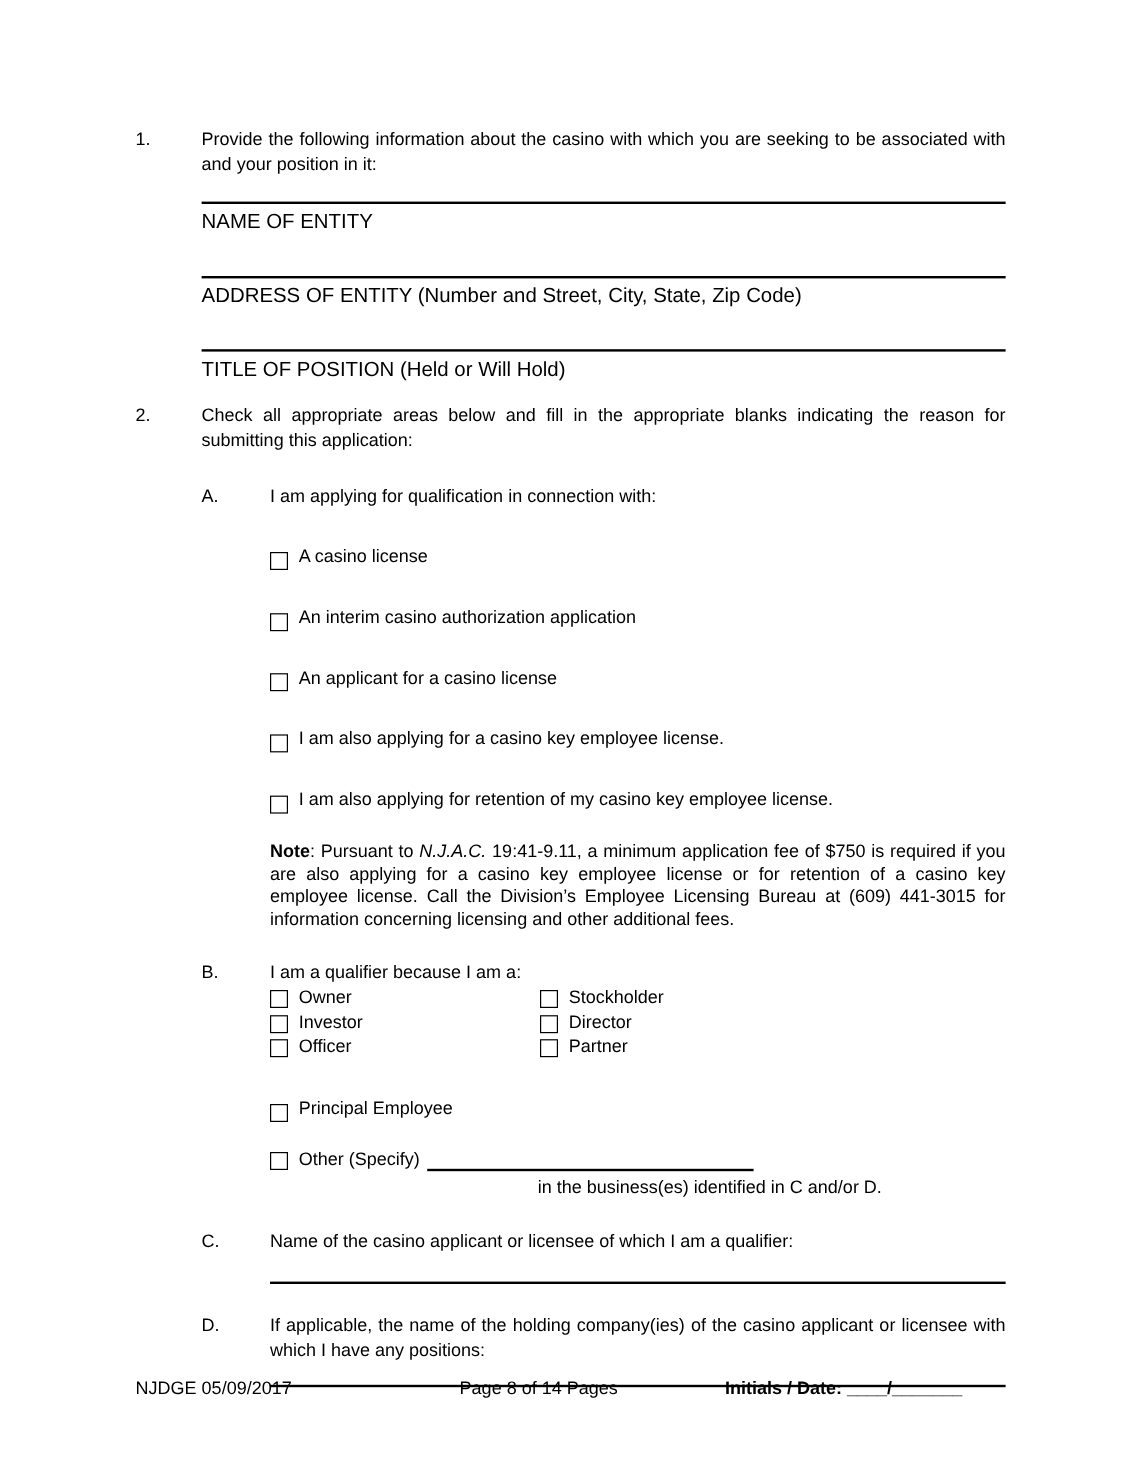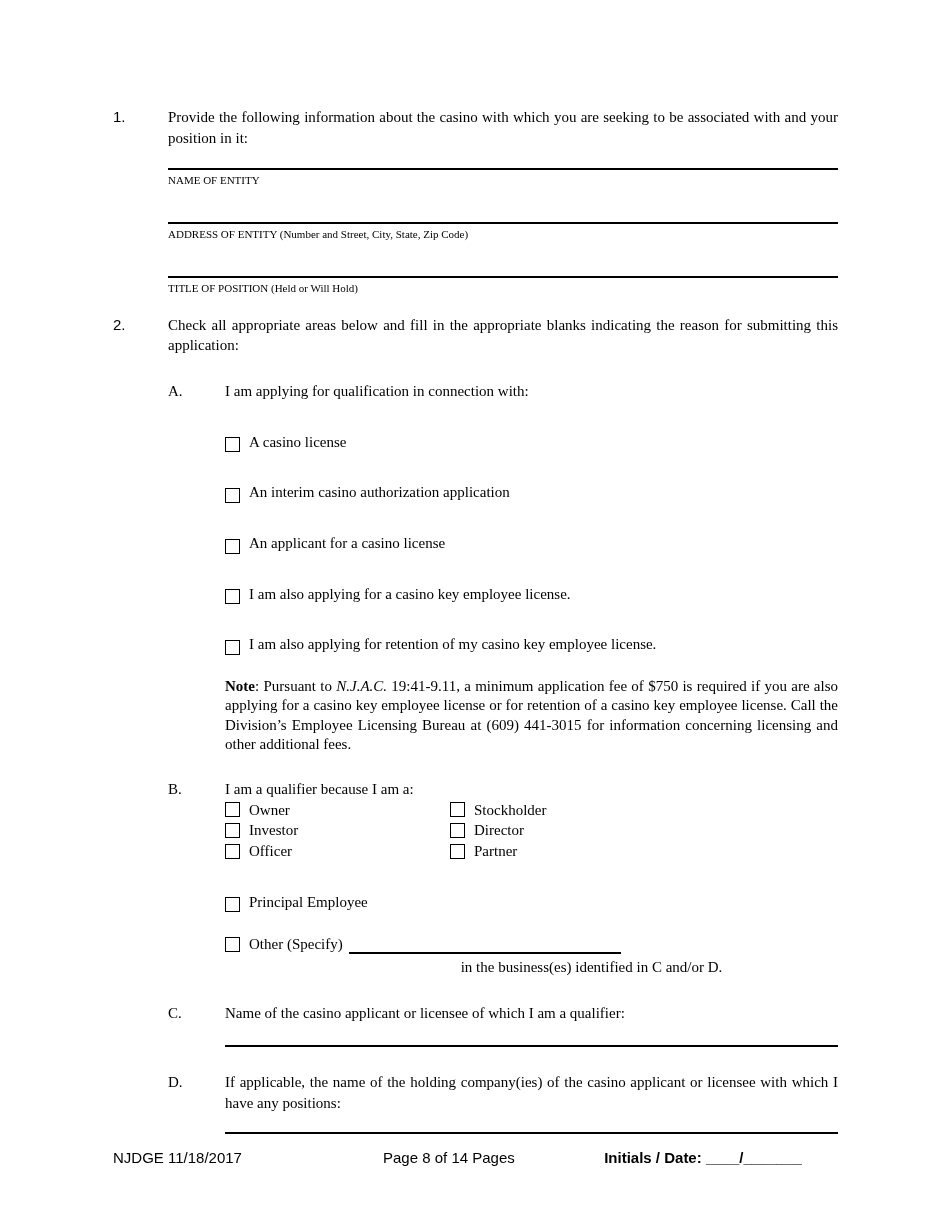--- a/index.html
+++ b/index.html
@@ -11,26 +11,26 @@
     color: #000000;
     font-family: "Liberation Sans", sans-serif;
     font-size: 15px;
     line-height: 1.38;
     box-sizing: border-box;
     padding: 107px 112px 0 113px;
     overflow: hidden;
   }
   .item { display: flex; }
   .item-num { width: 55px; flex: none; }
-  .item-body { flex: 1; min-width: 0; font-family: Liberation Serif, serif; }
+  .item-body { flex: 1; min-width: 0; }
   .para { text-align: justify; margin: 0; }
   p { margin: 0; }
 
   .write-line { border-bottom: 2px solid #000; }
-  .field-label { font-size: 11px; line-height: 1.25; padding-top: 4px; }
+  .field-label { font-size: 17px; line-height: 1.25; padding-top: 4px; }
   .f-first .write-line { margin-top: 20px; }
   .f-next  .write-line { margin-top: 34px; }
 
   .item2 { margin-top: 19px; }
 
   .section { display: flex; margin-top: 25px; }
   .sec-letter { width: 57px; flex: none; }
   .sec-body { flex: 1; min-width: 0; }
 
   .cb-row { display: flex; align-items: flex-end; margin-top: 30px; }
@@ -200,18 +200,18 @@
         <div class="sec-body">
           <p class="para">If applicable, the name of the holding company(ies) of the casino applicant or licensee with which I have any positions:</p>
           <div class="write-line d-line"></div>
         </div>
       </div>
 
     </div>
   </div>
 
   <div class="footer">
-    <div class="f-left">NJDGE 11/18/2017</div>
+    <div class="f-left">NJDGE 05/09/2017</div>
     <div class="f-center">Page 8 of 14 Pages</div>
     <div class="f-right">Initials / Date: ____/_______</div>
   </div>
 
 </div>
 
 </body></html>

